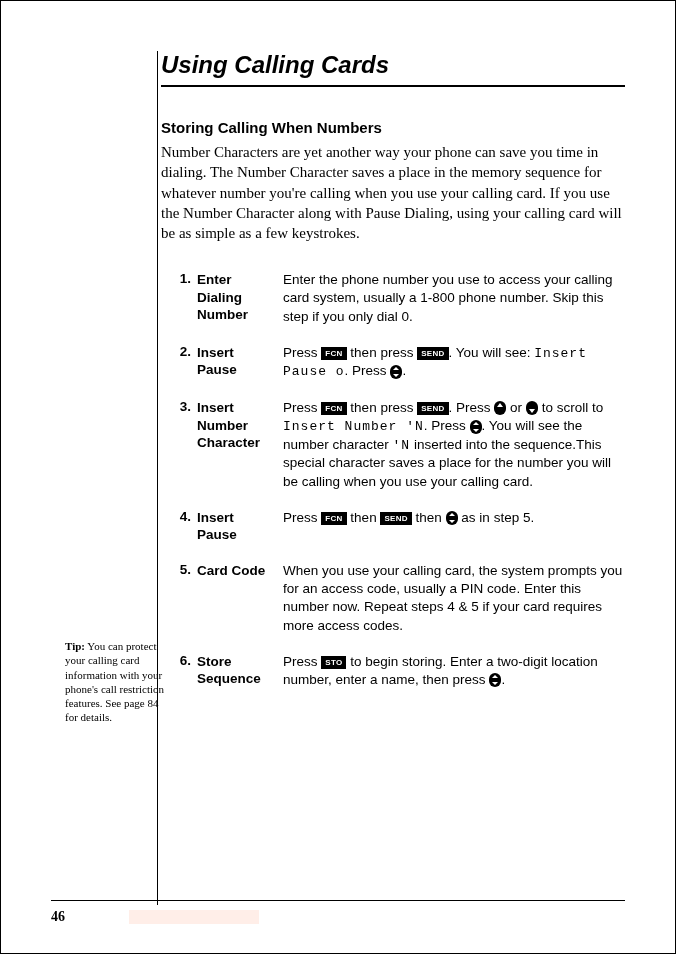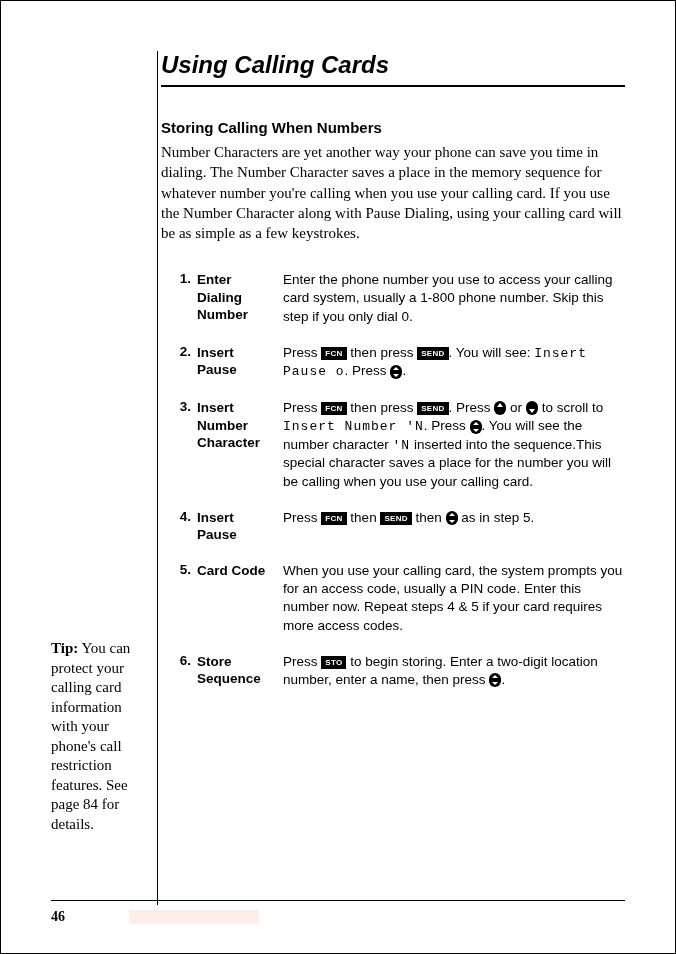--- a/index.html
+++ b/index.html
@@ -122,25 +122,25 @@
     border-right: 3px solid transparent;
     border-top: 3px solid #fff;
   }
   .lcd {
     font-family: 'Courier New', monospace;
     letter-spacing: 1px;
     font-size: 13px;
   }
   .sidebar-tip {
     position: absolute;
-    left: 50px;
+    left: 64px;
     top: 638px;
     width: 100px;
     font-family: Georgia, 'Times New Roman', serif;
-    font-size: 15px;
+    font-size: 11px;
     line-height: 1.3;
   }
   .tip-label {
     font-weight: bold;
   }
   .page-footer {
     position: absolute;
     bottom: 28px;
     left: 50px;
     right: 50px;

